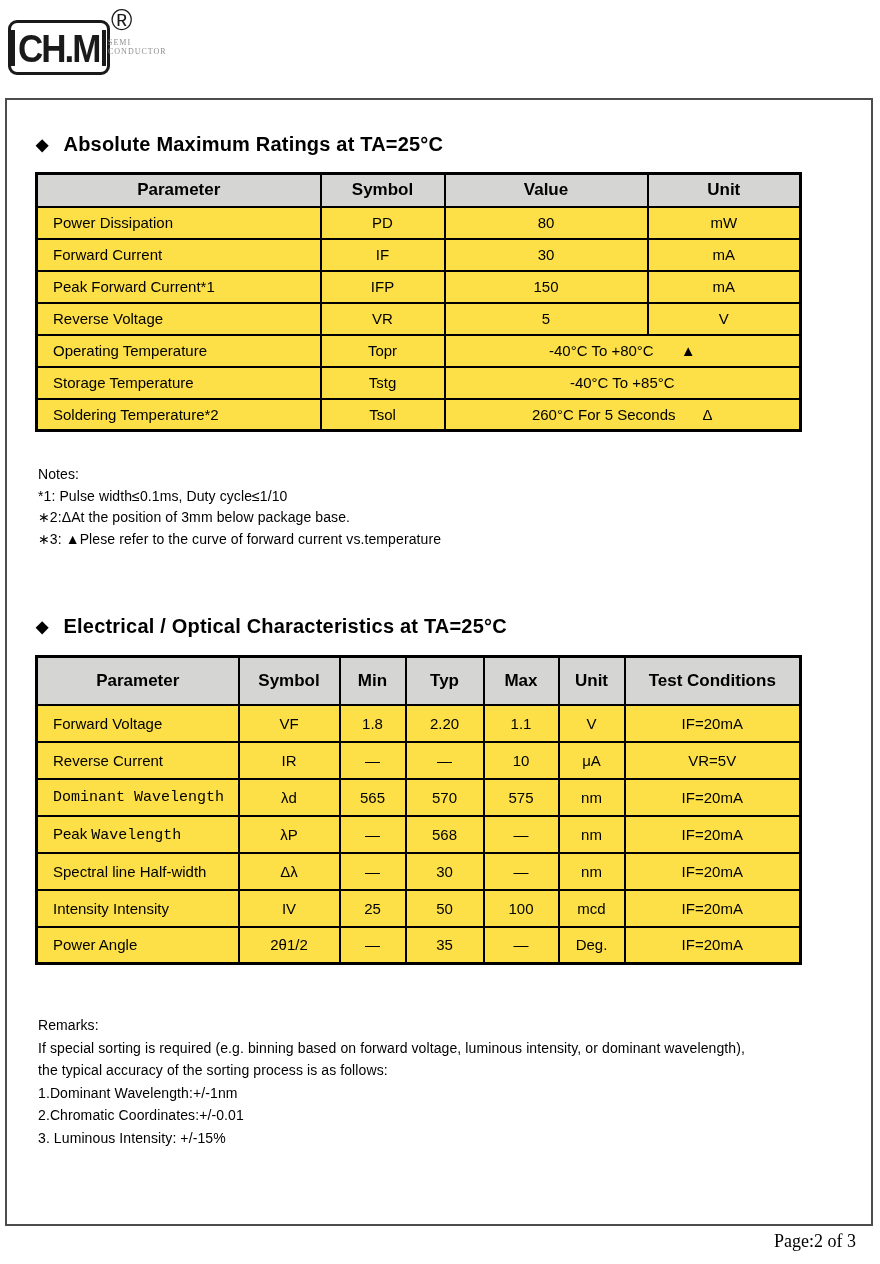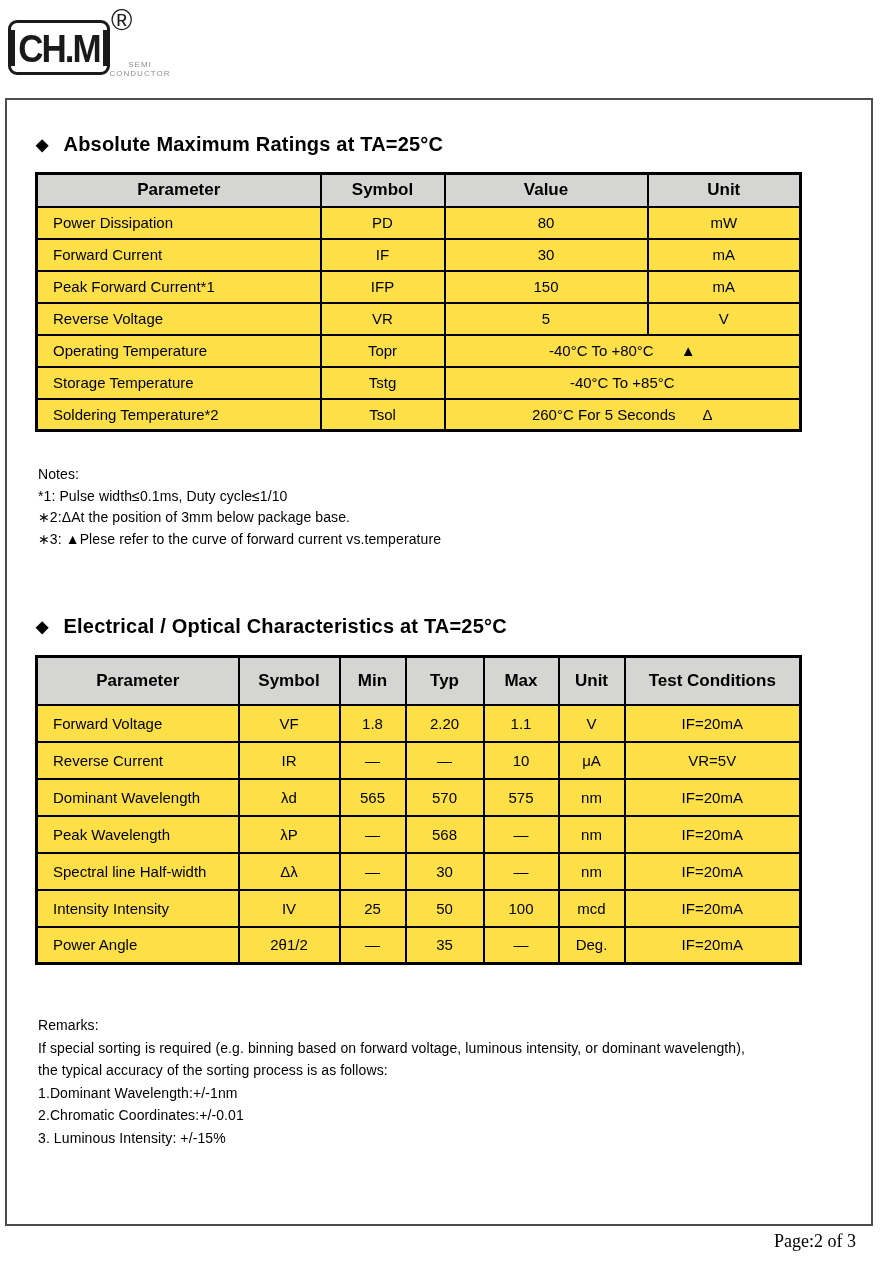--- a/index.html
+++ b/index.html
@@ -11,38 +11,38 @@
     font-family:"Liberation Sans", sans-serif;
     color:#000;
     overflow:hidden;
   }
 
   
   .logo-box {
     position:absolute; left:8px; top:20px;
     width:102px; height:55px;
     border:3px solid #1a1a1a; border-radius:9px;
-    display:flex; align-items:center; justify-content:space-between;
+    display:flex; align-items:center; justify-content:flex-start;
     gap:3px;
     background:#fff;
   }
   .logo-bar { display:inline-block; width:4px; height:36px; background:#1a1a1a; }
   .logo-text {
     font-size:35px; font-weight:bold; letter-spacing:-2px;
     transform:scaleY(1.12); line-height:1; color:#1a1a1a;
   }
   .logo-reg {
     position:absolute; left:111px; top:4px;
     font-size:29px; font-weight:normal; color:#1a1a1a;
     font-family:"Liberation Sans", sans-serif;
   }
   .logo-tagline {
-    position:absolute; left:108px; top:60px; width:64px;
-    text-align:center; color:#8f8f8f;
-    font-size:8px; line-height:9px; letter-spacing:1px;
+    position:absolute; left:108px; top:38px; width:64px;
+    text-align:left; color:#8f8f8f;
+    font-size:8px; line-height:9px; letter-spacing:1px;font-family:Liberation Serif, serif;
   }
 
   
   .main-frame {
     position:absolute; left:5px; top:98px;
     width:868px; height:1128px;
     border:2px solid #4d4d4d;
     background:#fff;
   }
 
@@ -64,21 +64,21 @@
     width:764px; background:#fde047;
     border:3px solid #000;
   }
   th, td { border:2px solid #000; text-align:center; overflow:hidden; }
   th {
     background:#d5d5d3;
     font-size:17px; font-weight:bold;
   }
   td { font-size:15px; }
   td.param { text-align:left; padding-left:15px; }
-  .serif { font-family:Liberation Sans, sans-serif; font-size:15px; }
+  .serif { font-family:Liberation Mono, monospace; font-size:15px; }
 
   .t1 { top:172px; }
   .t1 th { height:33px; }
   .t1 td { height:32px; }
   .t1 .marker { display:inline-block; margin-left:27px; }
 
   .t2 { top:655px; }
   .t2 th { height:48px; }
   .t2 td { height:37px;margin-left:48px; }
 

